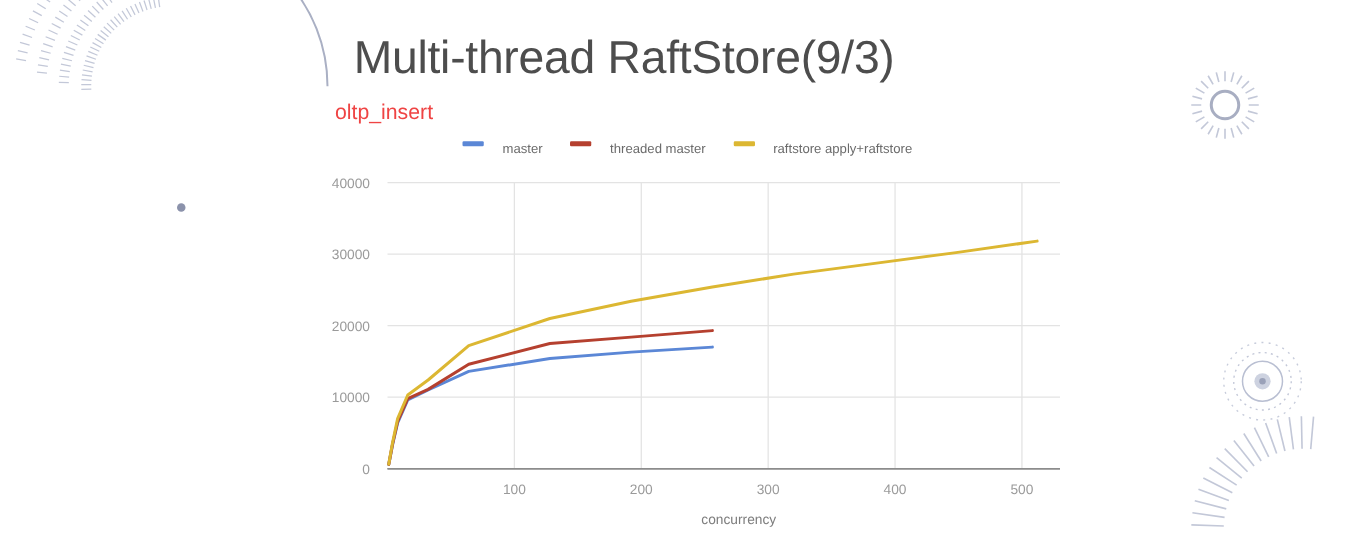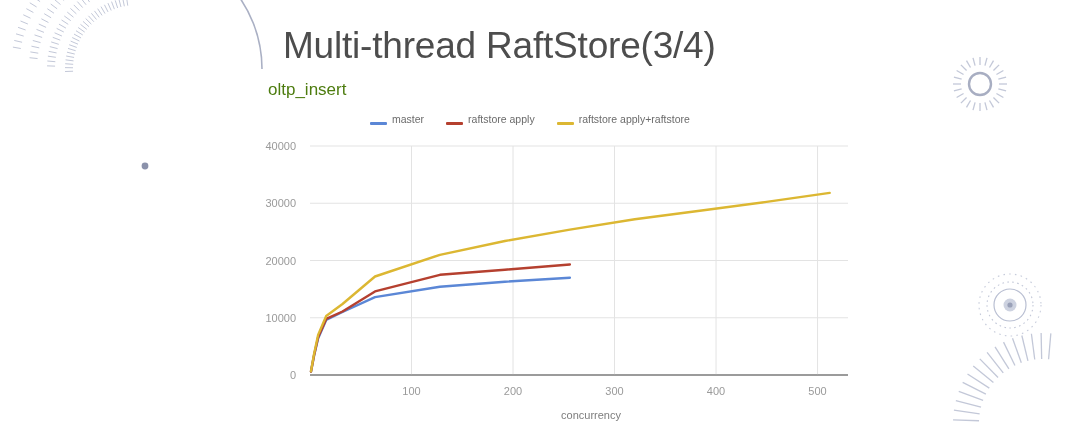--- a/index.html
+++ b/index.html
@@ -19,30 +19,30 @@
   #deco-bottom-right{left:925px;top:255px;}
 
   
   #title{
     position:absolute;left:283px;top:25px;
     font-size:37px;font-weight:400;color:#4d4d4d;
     letter-spacing:-.2px;white-space:nowrap;
   }
   #subtitle{
     position:absolute;left:268px;top:80px;
-    font-size:17px;color:#4d7c0f;white-space:nowrap;
+    font-size:17px;color:#ef4444;white-space:nowrap;
   }
 
   
   #legend{
     position:absolute;left:370px;top:113px;
     display:flex;align-items:center;gap:22px;
     font-size:10.5px;color:#6b6b6b;
   }
-  .legend-item{display:flex;align-items:flex-end;gap:5px;white-space:nowrap;}
+  .legend-item{display:flex;align-items:flex-start;gap:15px;white-space:nowrap;}
   .legend-swatch{width:17px;height:3.5px;border-radius:1px;display:block;}
 
   
   #chart{position:absolute;left:0;top:0;width:1080px;height:426px;}
   .tick-label{font-family:"Liberation Sans",sans-serif;font-size:11px;fill:#9a9a9a;}
   .axis-title{font-family:"Liberation Sans",sans-serif;font-size:11px;fill:#7d7d7d;}
 
   
   #logo{position:absolute;left:36px;top:350px;}
   #logo-rule{width:34px;height:3px;background:#1f3864;margin-bottom:7px;}
@@ -207,31 +207,31 @@
         <line x1="83.89591833147315" y1="113.84363736783598" x2="70.04113515363412" y2="91.84261504851936"></line>
         <line x1="89.94424660549892" y1="110.47718103685338" x2="78.54659678898287" y2="87.10853583307505"></line>
         <line x1="96.3207731043012" y1="107.78363078692962" x2="87.51358717792355" y2="83.32073079411978"></line>
         <line x1="102.95090476143409" y1="105.79449596297307" x2="96.8372098207667" y2="80.52350994793089"></line>
         <line x1="109.7570818190358" y1="104.53304560748224" x2="106.40839630801909" y2="78.7495953855219"></line>
         <line x1="116.659685127465" y1="104.01403625760989" x2="116.11518221049765" y2="78.01973848726392"></line>
         <line x1="123.57796753584994" y1="104.24353932212827" x2="125.84401684728897" y2="78.34247717174289"></line>
       </g>
   </svg>
 
-  <div id="title">Multi-thread RaftStore(3/4)</div>
+  <div id="title">Multi-thread RaftStore(9/3)</div>
   <div id="subtitle">oltp_insert</div>
 
   <div id="legend">
       <div class="legend-item">
         <span class="legend-swatch" style="background: rgb(91, 135, 214);"></span>
         <span>master</span>
       </div>
       <div class="legend-item">
         <span class="legend-swatch" style="background: rgb(181, 64, 47);"></span>
-        <span>raftstore apply</span>
+        <span>threaded master</span>
       </div>
       <div class="legend-item">
         <span class="legend-swatch" style="background: rgb(220, 183, 50);"></span>
         <span>raftstore apply+raftstore</span>
       </div>
     </div>
 
   <svg id="chart">
     <g id="grid-layer">
         <line x1="310" y1="375" x2="848" y2="375" stroke="#8c8c8c" stroke-width="1.2"></line>

